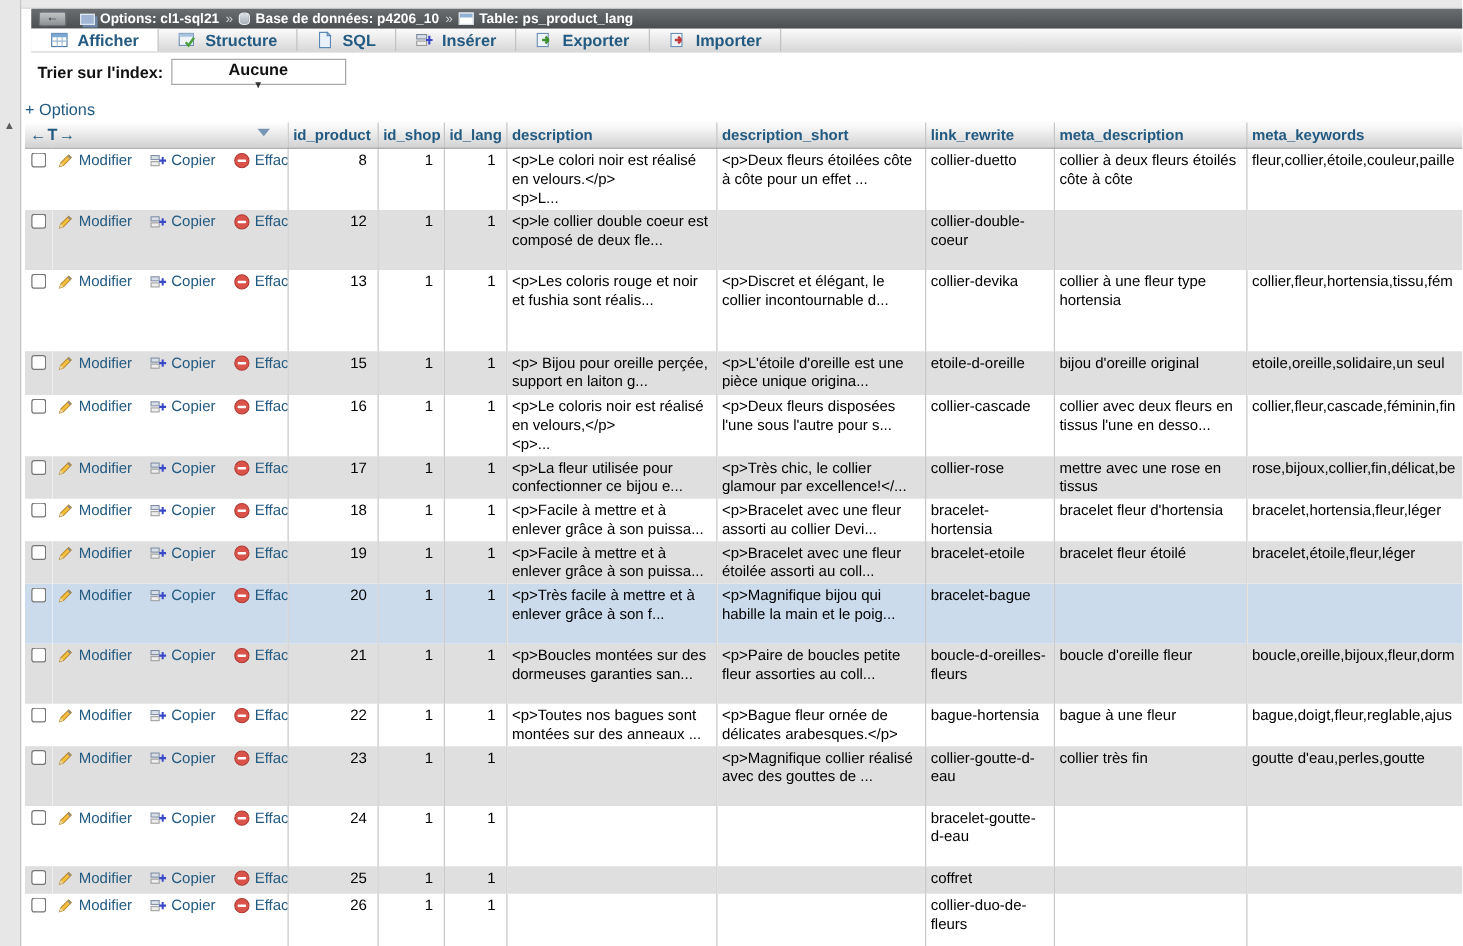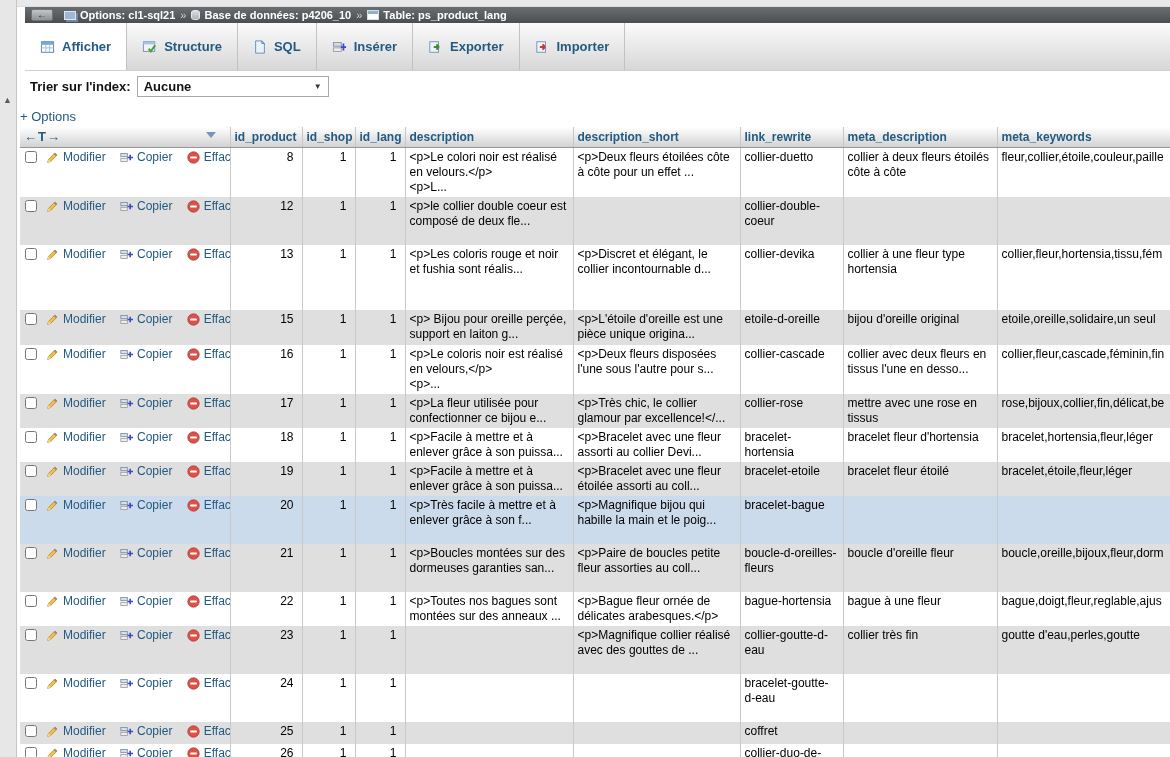--- a/index.html
+++ b/index.html
@@ -20,32 +20,32 @@
     width:22px; height:12px; background:linear-gradient(#c3c6c9,#8d9194); border:1px solid #707478;
     border-radius:2px; color:#2b2b2b; font-size:10px; line-height:10px; cursor:pointer; margin-right:6px; }
   .crumb { color:#fff; text-decoration:none; display:inline-flex; align-items:center; gap:4px; cursor:pointer; }
   .crumb-sep { color:#cfd2d5; font-weight:normal; }
   .ic-server { width:12px; height:9px; background:#9fb7d4; border:1px solid #dfe6ef; box-shadow:2px 2px 0 #6d87a8; display:inline-block; }
   .ic-db { width:9px; height:10px; background:linear-gradient(#d9dee3,#aab3bc); border:1px solid #e6eaee; border-radius:4px/3px; display:inline-block; }
   .ic-table { width:12px; height:10px; background:#fff; border:1px solid #d8dee6; display:inline-block; position:relative; }
   .ic-table::before { content:""; position:absolute; left:0; top:0; right:0; height:3px; background:#8fb0d2; }
 
   
-  .tabs-row { margin-left:25px; height:48px; background:linear-gradient(#fbfbfb,#d7d7d7);
+  .tabs-row { margin-left:25px; height:19px; background:linear-gradient(#fbfbfb,#d7d7d7);
     display:flex; align-items:stretch; border-bottom:1px solid #cfcfcf; }
   .tab { display:flex; align-items:center; gap:7px; padding:0 15px; font-size:13px; font-weight:bold;
     color:#235a81; text-decoration:none; border-right:1px solid #c2c2c2; cursor:pointer; }
   .tab.active { background:#fff; border-right:1px solid #c2c2c2; }
   .tab svg { flex:0 0 auto; }
 
   
   .sort-row { margin-left:30px; padding-top:5px; height:26px; display:flex; align-items:center; gap:6px;
     font-size:13px; color:#111;font-weight:bold; }
-  .select-box { width:192px; height:21px; border:1px solid #a9a9a9; background:#fff; display:flex;
-    align-items:center; justify-content:space-between; padding:0 6px; font-size:13px; color:#111; cursor:pointer; }
+  .select-box { width:140px; height:21px; border:1px solid #a9a9a9; background:#fff; display:flex;
+    align-items:center; justify-content:space-between; padding:0 6px; font-size:13px; color:#111; cursor:pointer;flex-direction:column; }
   .select-arrow { font-size:8px; color:#333; }
 
   .options-row { margin-left:20px; margin-top:12px; font-size:13px; }
   .options-link { color:#235a81; text-decoration:none; cursor:pointer; }
 
   
   .table-wrap { margin-left:20px; margin-top:3px; width:1150px; overflow:hidden; }
   table { border-collapse:collapse; table-layout:fixed; width:1227px; font-size:12px; }
   th { height:20px; background:linear-gradient(#ffffff,#d2d2d2); border-bottom:1px solid #979797;
     border-right:1px solid #c6c6c6; color:#235a81; font-weight:bold; text-align:left; padding:2px 4px; }

